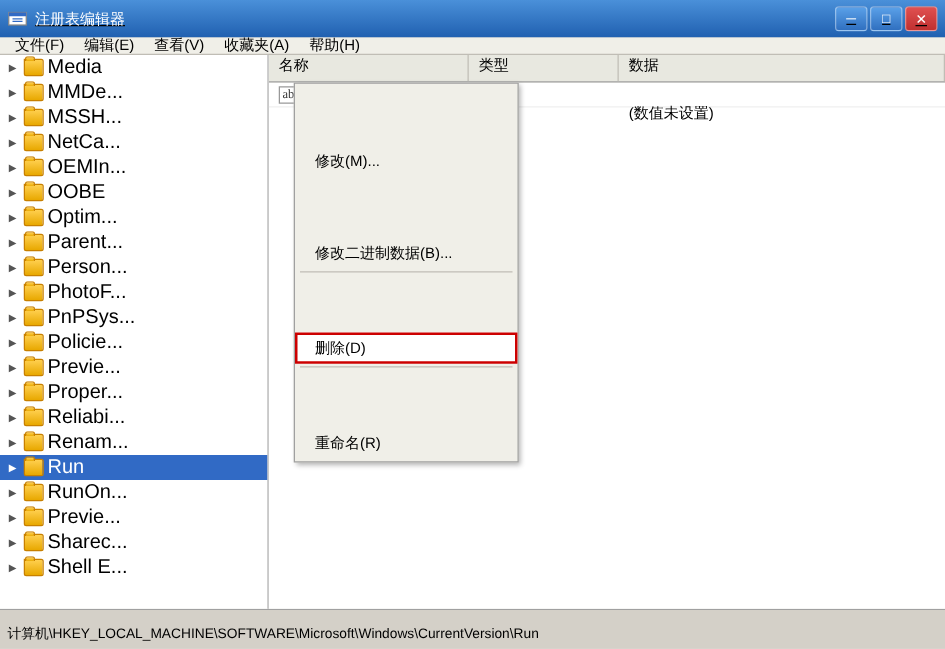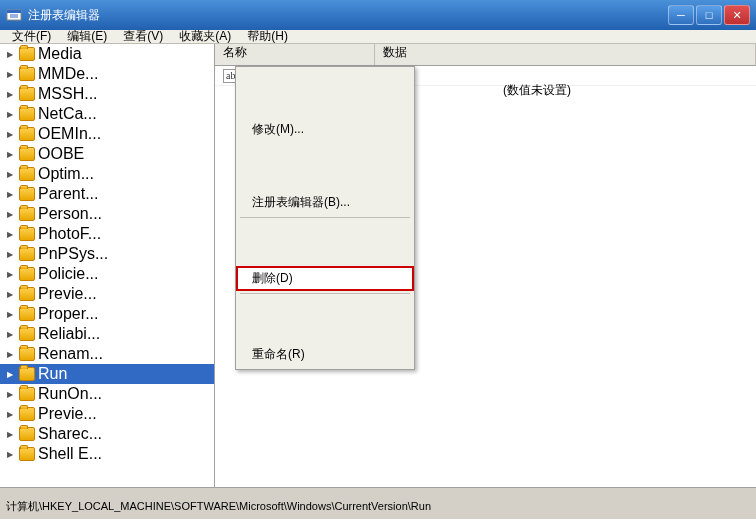--- a/index.html
+++ b/index.html
@@ -14,20 +14,21 @@
 
     
     .title-bar {
       height: 30px;
       background: linear-gradient(to bottom, #4a90d9, #2060b0);
       display: flex;
       align-items: center;
       justify-content: space-between;
       padding: 0 6px;
       user-select: none;
+      text-decoration: underline;
     }
     .title-bar-left {
       display: flex;
       align-items: center;
       gap: 6px;
       color: white;
       font-size: 12px;
     }
     .title-icon {
       width: 16px;
@@ -366,35 +367,36 @@
       <span class="tree-arrow">▶</span>
       <span class="tree-folder-icon"></span>
       <span class="tree-label">Shell E...</span>
     </div>
   </div>
 
   <div class="right-panel">
 
     <div class="col-header">
       <div class="col-header-item col-name">名称</div>
+      <div class="col-header-item col-type">类型</div>
       <div class="col-header-item col-data">数据</div>
     </div>
 
     <div class="data-row">
       <div class="data-cell name">
         <span class="ab-icon">ab</span>
         <span>(默认)</span>
       </div>
       <div class="data-cell type"></div>
       <div class="data-cell val">(数值未设置)</div>
     </div>
 
     <div class="context-menu">
       <div class="ctx-item">修改(M)...</div>
-      <div class="ctx-item">注册表编辑器(B)...</div>
+      <div class="ctx-item">修改二进制数据(B)...</div>
       <div class="ctx-separator"></div>
       <div class="ctx-item highlighted">删除(D)</div>
       <div class="ctx-separator"></div>
       <div class="ctx-item">重命名(R)</div>
     </div>
   </div>
 </div>
 
 <div class="status-bar">
   <span>计算机\HKEY_LOCAL_MACHINE\SOFTWARE\Microsoft\Windows\CurrentVersion\Run</span>

